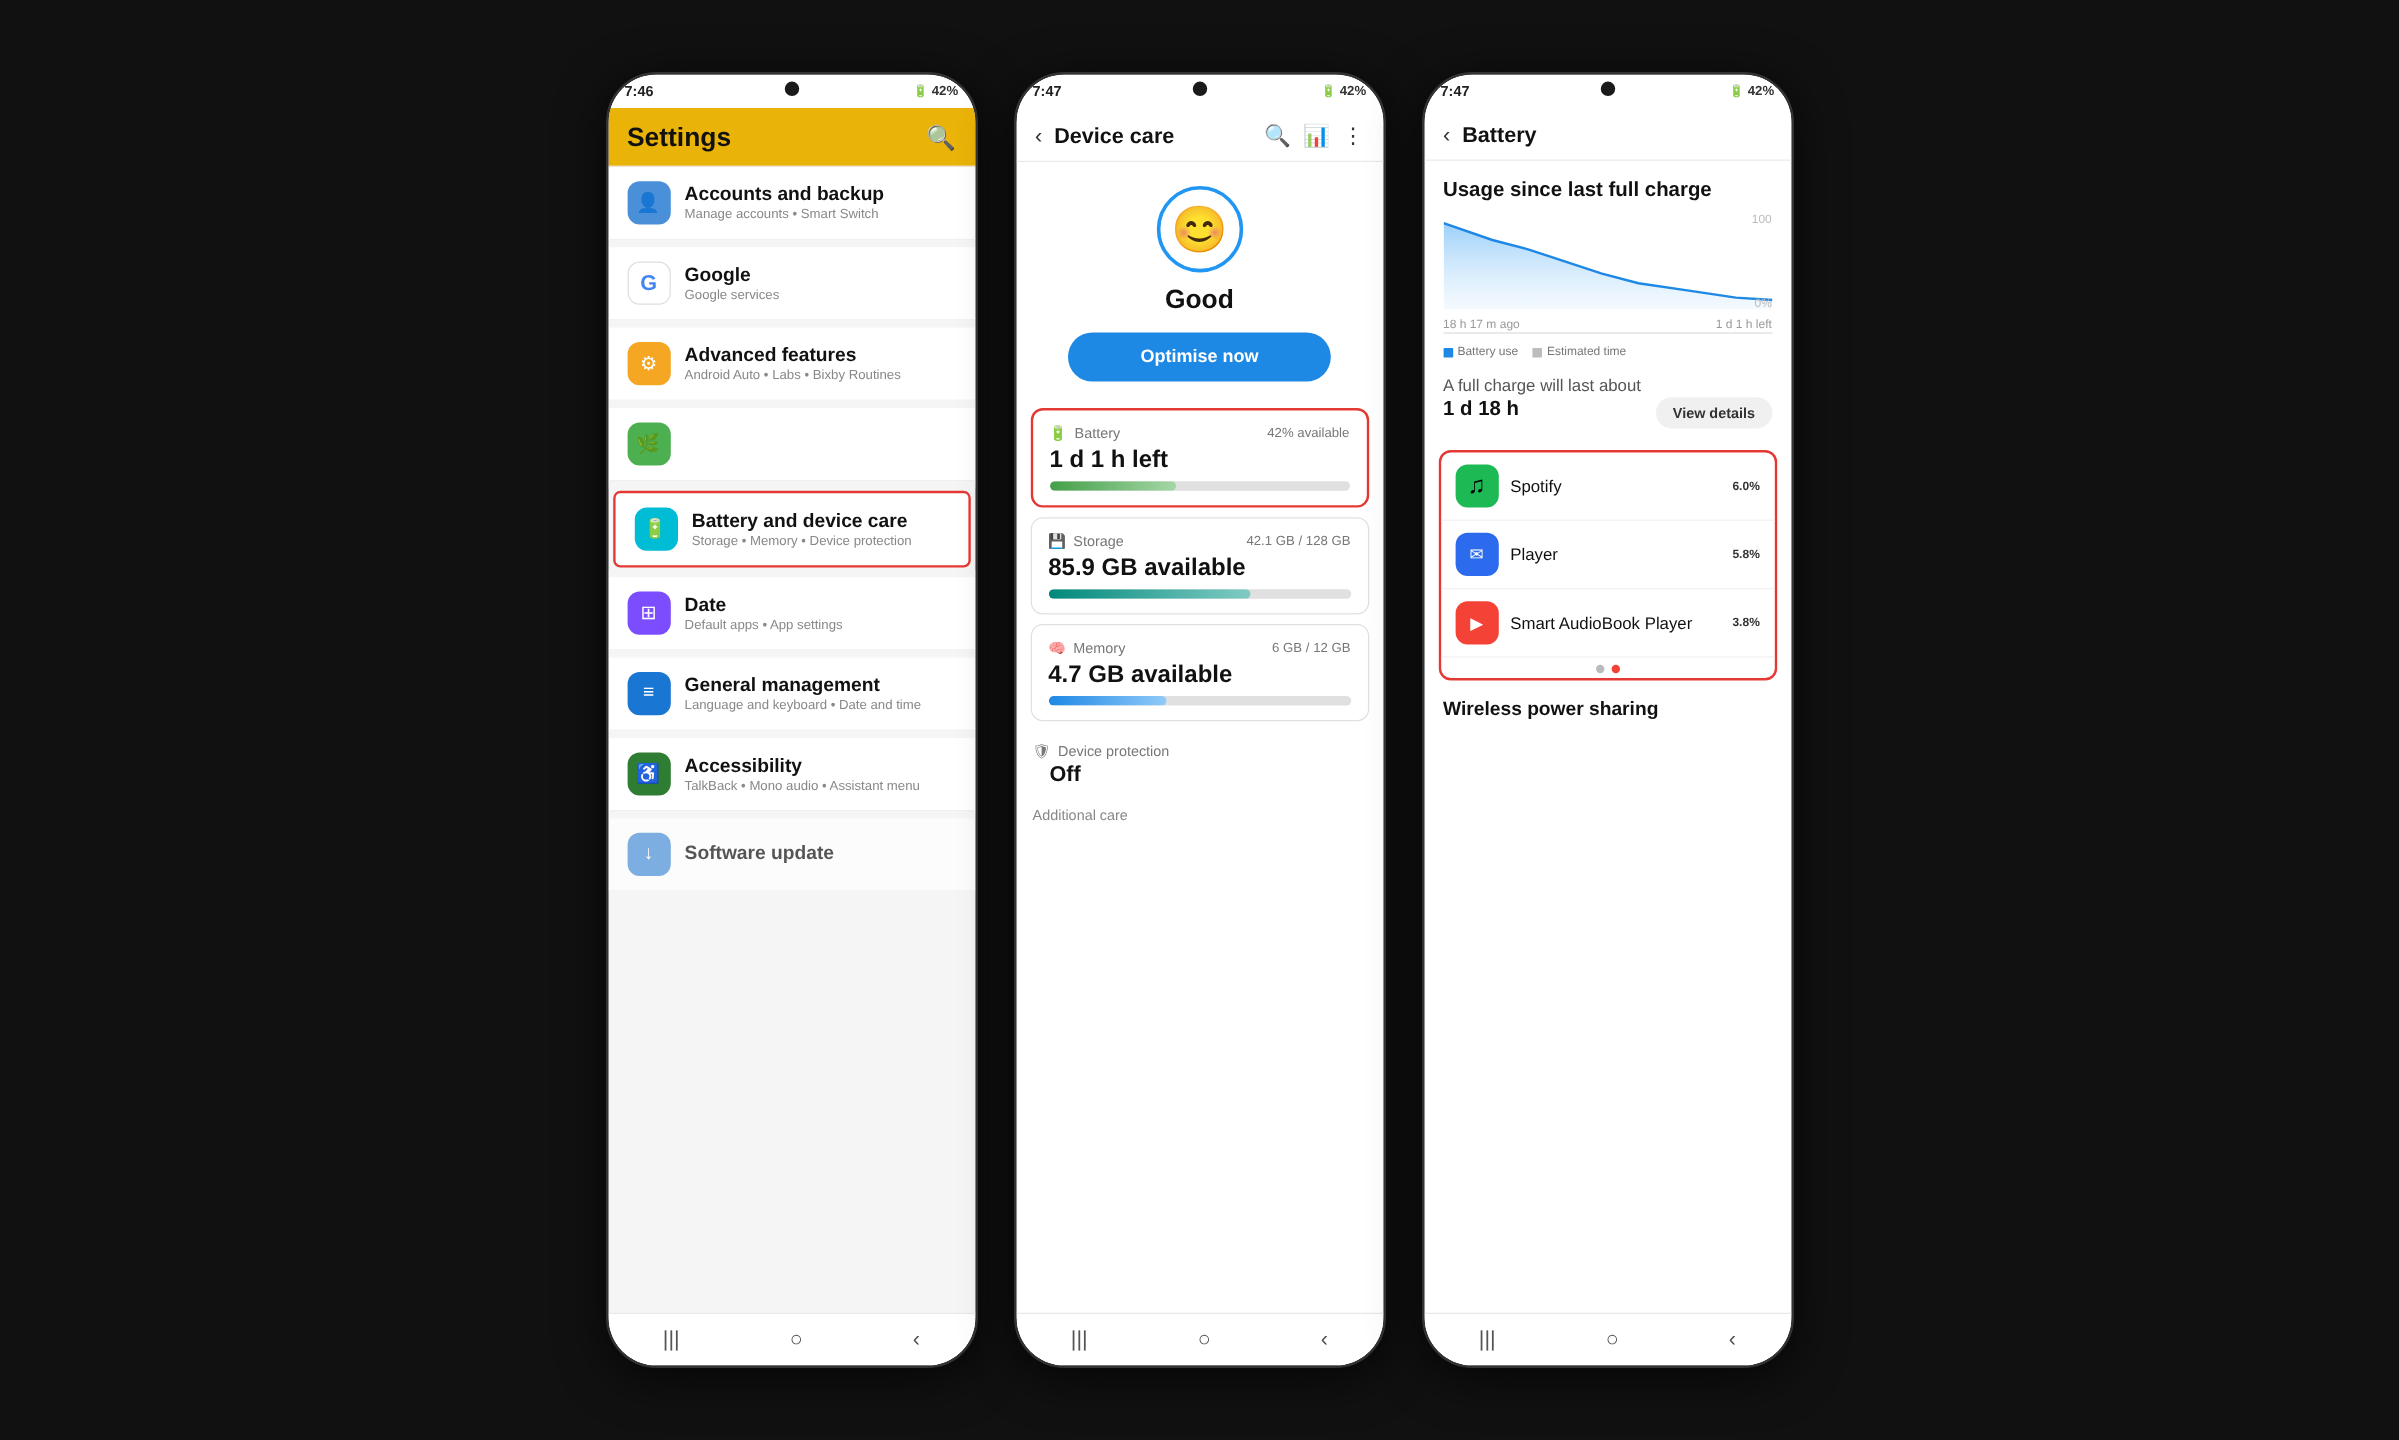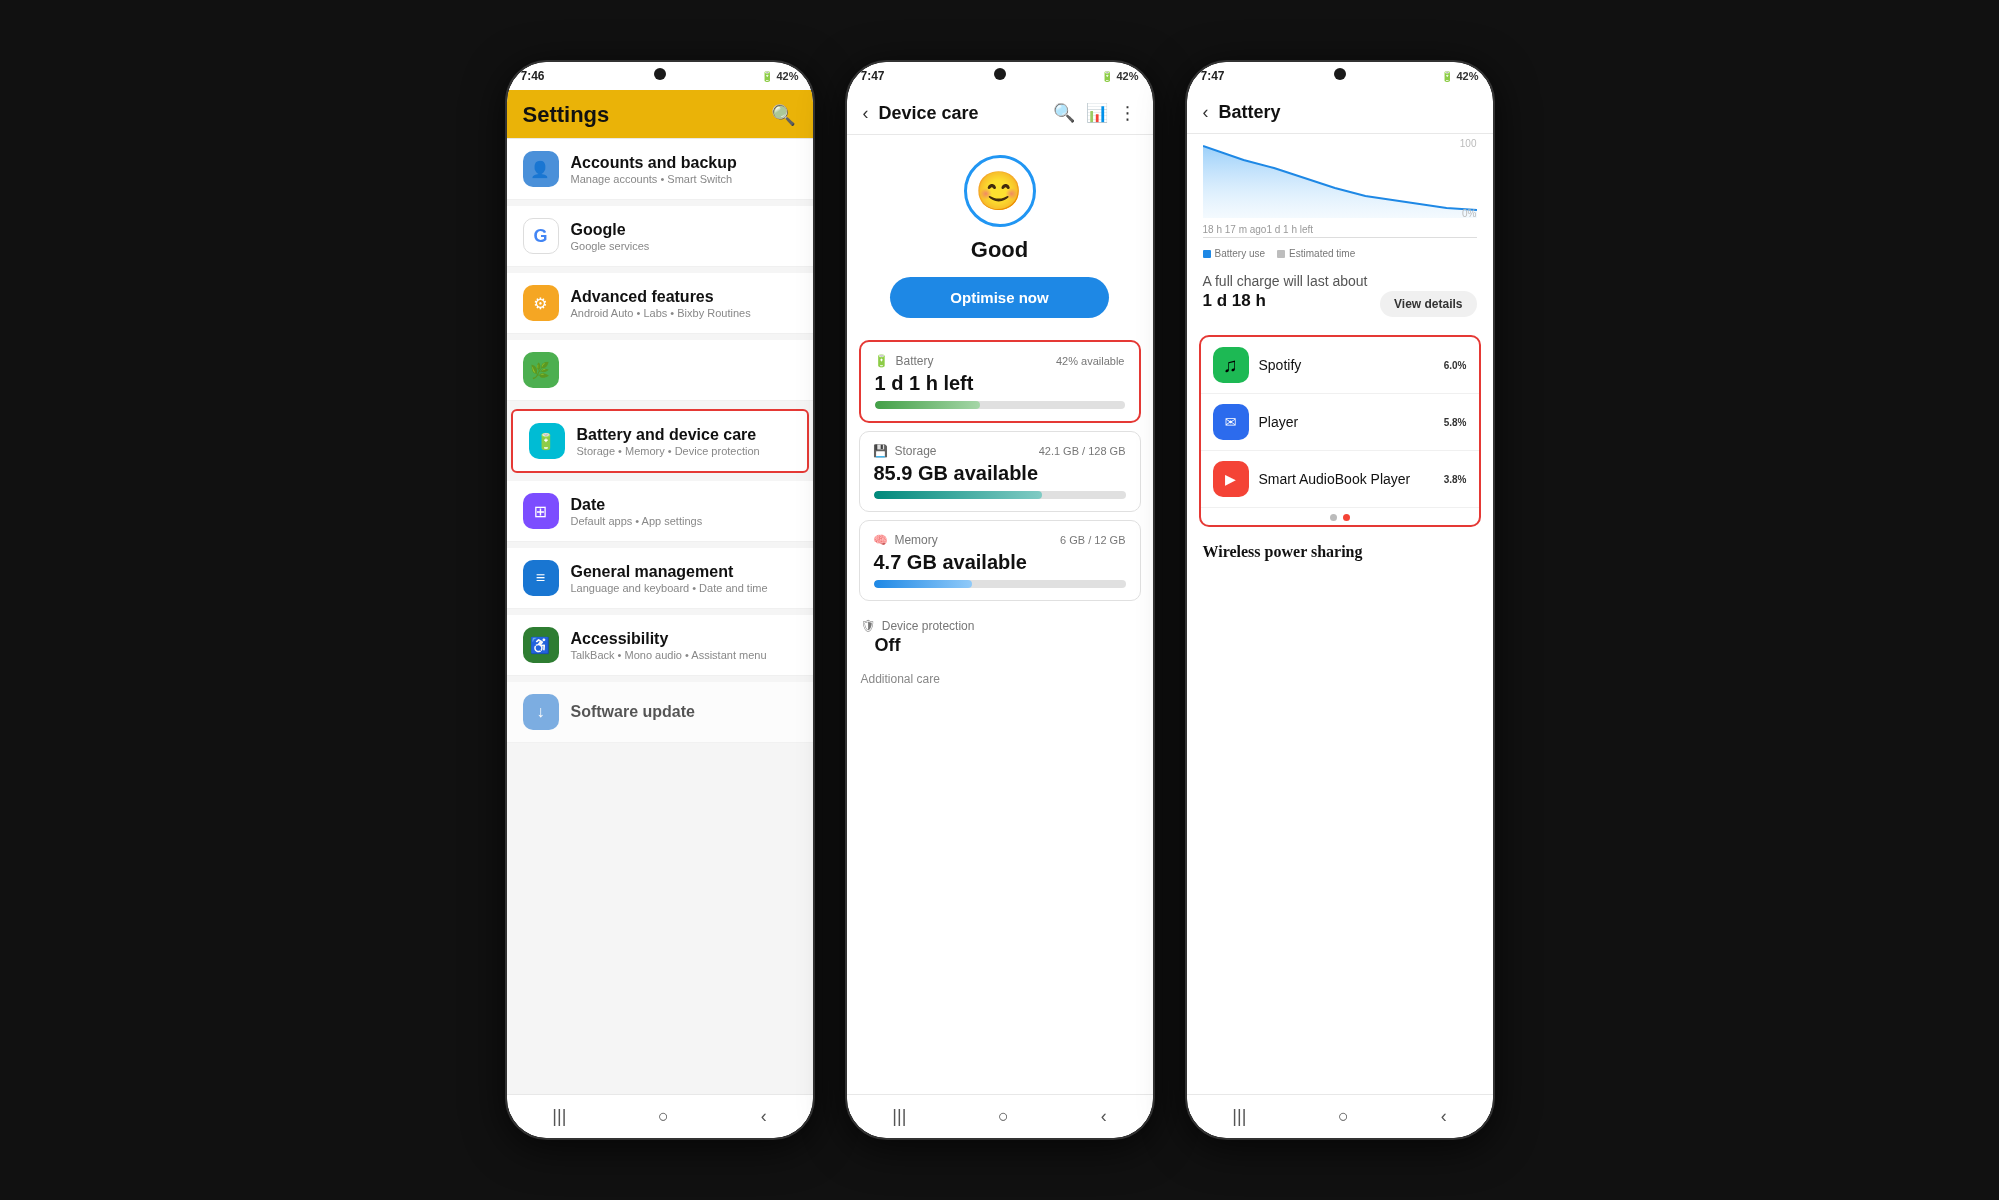--- a/index.html
+++ b/index.html
@@ -221,20 +221,21 @@
       height: 100px;
       position: relative;
       border-bottom: 1px solid #ddd;
     }
     .chart-area {
       width: 100%;
       height: 80px;
     }
     .chart-labels {
       display: flex;
+      justify-content: space-between;
       font-size: 10px;
       color: #999;
       margin-top: 2px;
     }
     .chart-percent {
       position: absolute;
       right: 0;
       top: 0;
       font-size: 10px;
       color: #bbb;
@@ -300,21 +301,21 @@
     .app-name { flex: 1; font-size: 14px; color: #111; font-weight: 500; }
     .app-percent { font-size: 10px; color: #333; font-weight: 600; }
     .pagination-dots {
       display: flex;
       justify-content: center;
       gap: 6px;
       padding: 6px 0 4px;
     }
     .dot { width: 7px; height: 7px; border-radius: 50%; background: #bbb; }
     .dot.active { background: #f44336; }
-    .wireless-section { padding: 8px 16px 6px; font-family: Liberation Serif, serif; }
+    .wireless-section { padding: 8px 16px 6px; }
     .wireless-title { font-size: 16px; font-weight: 600; color: #111; }
 
     
     .nav-bar {
       height: 44px;
       background: #fff;
       display: flex;
       align-items: center;
       justify-content: space-around;
       border-top: 1px solid #e8e8e8;
@@ -554,20 +555,21 @@
         <div class="status-bar-icons">
           <span>🔋</span>
           <span class="battery-pct">42%</span>
         </div>
       </div>
       <div class="battery-header">
         <span class="back-arrow">‹</span>
         <span class="header-title">Battery</span>
       </div>
       <div class="battery-body">
+        <div class="usage-title">Usage since last full charge</div>
 
         <div class="battery-chart">
           <span class="chart-percent">100</span>
           <svg class="chart-area" viewBox="0 0 270 80" preserveAspectRatio="none">
             <defs>
               <linearGradient id="battGrad" x1="0" y1="0" x2="0" y2="1">
                 <stop offset="0%" stop-color="#90caf9" stop-opacity="0.9"></stop>
                 <stop offset="100%" stop-color="#e3f2fd" stop-opacity="0.4"></stop>
               </linearGradient>
             </defs>

